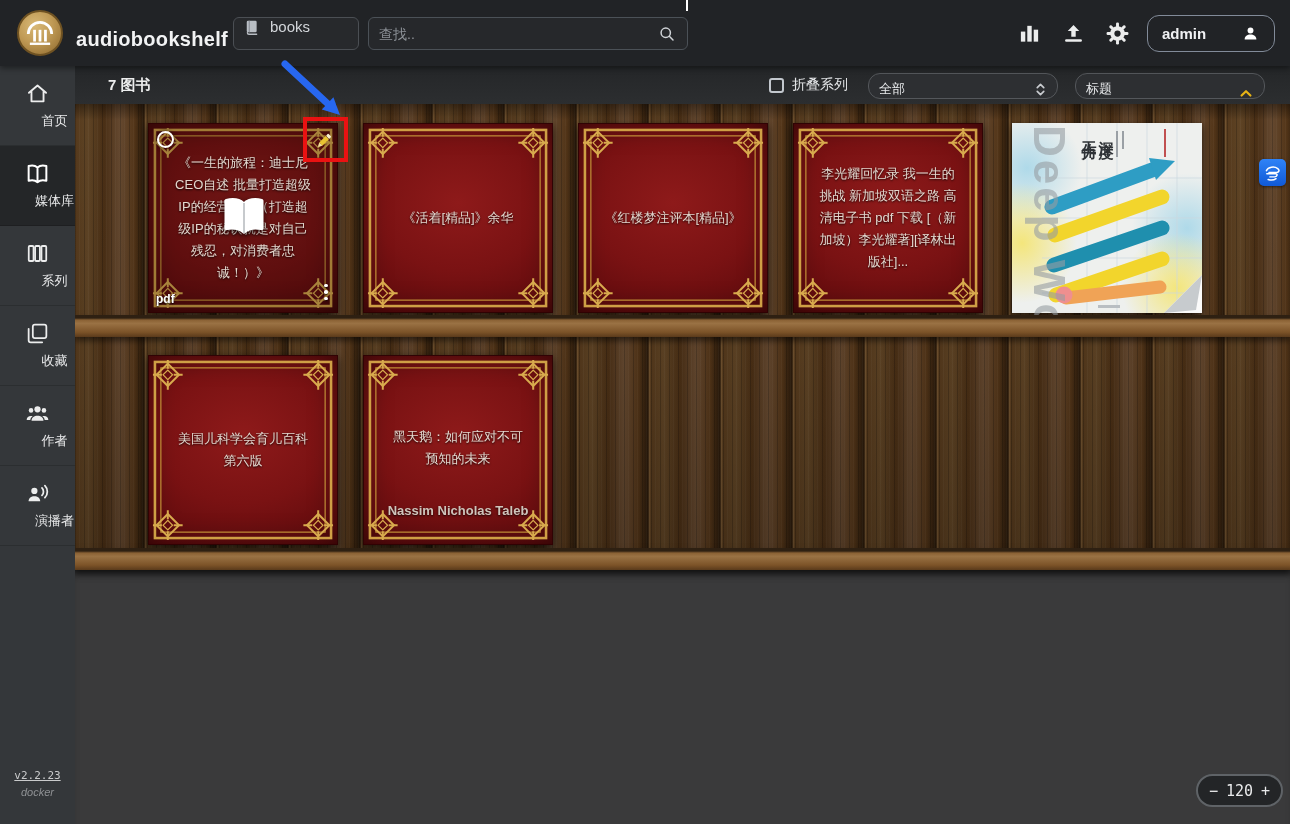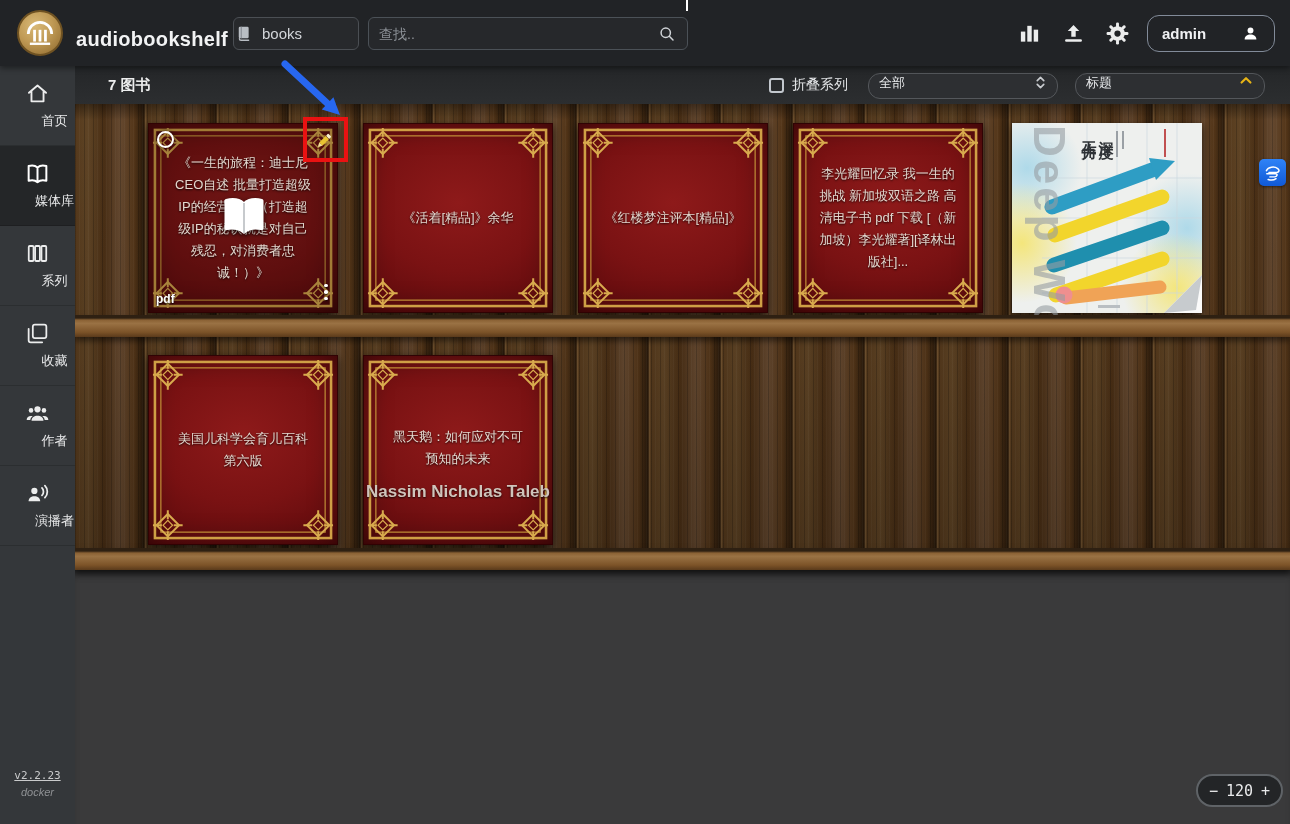--- a/index.html
+++ b/index.html
@@ -8,21 +8,21 @@
   #app { position:relative; width:1290px; height:824px; overflow:hidden; background:#3a3a3b; }
 
   
   .topbar { position:absolute; left:0; top:0; width:1290px; height:66px; background:#212326;
             box-shadow:0 2px 6px rgba(0,0,0,.45); z-index:40; display:flex; align-items:center; }
   .logo { position:absolute; left:17px; top:10px; width:46px; height:46px; border-radius:50%;
           background:radial-gradient(circle at 38% 32%, #d9b977 0%, #c09a55 45%, #8c672c 100%);
           border:2px solid #6f5222; display:flex; align-items:center; justify-content:center; }
   .app-title { position:absolute; left:76px; top:28px; font-size:20px; font-weight:700; color:#f2f3f4; letter-spacing:.3px; }
   .lib-btn { position:absolute; left:233px; top:17px; width:126px; height:33px; border:1px solid #4b4f54; border-radius:6px;
-             background:#27292c; display:flex; align-items:center; gap:9px; padding:0 0; cursor:pointer; }
+             background:#27292c; display:flex; gap:9px; padding:0 8px; cursor:pointer; }
   .lib-btn span { font-size:15px; color:#d3d6da; }
   .searchbox { position:absolute; left:368px; top:17px; width:320px; height:33px; border:1px solid #4b5157; border-radius:6px;
                background:#26282b; display:flex; align-items:center; padding:0 10px; }
   .searchbox input { flex:1; background:transparent; border:none; outline:none; color:#d8dadd; font-size:14px;
                      font-family:"Liberation Sans",sans-serif; }
   .searchbox input::placeholder { color:#8d9298; }
   .top-icons { position:absolute; right:160px; top:0; height:66px; display:flex; align-items:center; gap:18px; }
   .icon-btn { width:26px; height:26px; display:flex; align-items:center; justify-content:center; cursor:pointer; }
   .admin-btn { position:absolute; left:1147px; top:15px; width:128px; height:37px; border:1px solid #828b99; border-radius:12px;
                display:flex; align-items:center; justify-content:space-between; padding:0 14px; cursor:pointer; }
@@ -40,21 +40,21 @@
   .side-version .plat { font-style:italic; font-size:11px; color:#8f9194; margin-top:4px; }
 
   
   .toolbar { position:absolute; left:75px; top:66px; width:1215px; height:38px;
              background:linear-gradient(180deg,#242628,#2c2e30); z-index:20; }
   .count { position:absolute; left:33px; top:10px; font-size:15px; font-weight:700; color:#eceded; }
   .collapse-wrap { position:absolute; left:694px; top:10px; display:flex; align-items:center; gap:8px; }
   .checkbox { width:15px; height:15px; border:2px solid #c3c8ce; border-radius:3px; background:transparent; cursor:pointer; }
   .collapse-wrap .lbl { font-size:14px; color:#e4e6e8; }
   .select { position:absolute; top:7px; height:26px; width:190px; background:#2d2f32; border:1px solid #54575b;
-            border-radius:12px; display:flex; align-items:flex-start; justify-content:space-between; padding:0 10px; cursor:pointer; }
+            border-radius:12px; display:flex; align-items:flex-end; justify-content:space-between; padding:0 10px; cursor:pointer; }
   .select .val { font-size:13px; color:#e8eaec; }
   .select.filter { left:793px; }
   .select.sort { left:1000px; }
 
   
   .wood { position:absolute; left:75px; top:104px; width:1215px; height:466px;
           background-color:#55391c;
           background-image:
             linear-gradient(180deg, rgba(0,0,0,.38) 0, rgba(0,0,0,0) 16px, rgba(0,0,0,.07) 55%, rgba(0,0,0,.22) 100%),
             repeating-linear-gradient(90deg, rgba(0,0,0,.20) 0 1px, rgba(0,0,0,0) 1px 4px, rgba(255,255,255,.03) 4px 5px, rgba(0,0,0,0) 5px 9px),
@@ -67,21 +67,21 @@
                 box-shadow:inset 0 8px 10px -6px rgba(0,0,0,.55); }
 
   .book { position:absolute; width:190px; height:190px; z-index:5; cursor:pointer; }
   .red-cover { background:radial-gradient(120% 95% at 50% 42%, #8e1a1a 0%, #7a1213 38%, #5f0b0d 68%, #470607 94%);
                border:1px solid #300304; box-shadow:0 3px 9px rgba(0,0,0,.65), inset 0 0 28px rgba(0,0,0,.45); }
   .frame, .frame svg { position:absolute; inset:0; width:100%; height:100%; pointer-events:none; }
   .cover-title { position:absolute; inset:0; display:flex; align-items:center; justify-content:center; text-align:center;
                  padding:0 23px; font-size:13px; line-height:1.7; color:#e4d8cf; font-weight:500;
                  text-shadow:0 1px 2px rgba(0,0,0,.85); }
   .cover-title.upper { align-items:flex-start; padding-top:70px; }
-  .cover-author { position:absolute; left:0; right:0; bottom:42px; text-align:center; font-size:17px; font-weight:700;
+  .cover-author { position:absolute; left:0; right:0; bottom:26px; text-align:center; font-size:13px; font-weight:700;
                   color:#cfc4bb; text-shadow:0 1px 2px rgba(0,0,0,.8); }
   .hover-shade { position:absolute; inset:0; background:rgba(15,8,4,.24); }
   .sel-circle { position:absolute; left:8px; top:7px; width:17px; height:17px; border:2px solid #fff; border-radius:50%;
                 box-shadow:0 0 4px rgba(0,0,0,.7); cursor:pointer; }
   .edit-pencil { position:absolute; left:162px; top:4px; width:26px; height:26px; display:flex; align-items:center;
                  justify-content:center; cursor:pointer; }
   .book-menu { position:absolute; left:168px; top:155px; width:18px; height:26px; display:flex; flex-direction:column;
                align-items:center; justify-content:center; gap:3px; cursor:pointer; }
   .book-menu i { width:3.5px; height:3.5px; border-radius:50%; background:#fff; box-shadow:0 1px 2px rgba(0,0,0,.7); }
   .fmt-badge { position:absolute; left:7px; bottom:6px; font-size:12px; font-weight:700; color:#fff;

